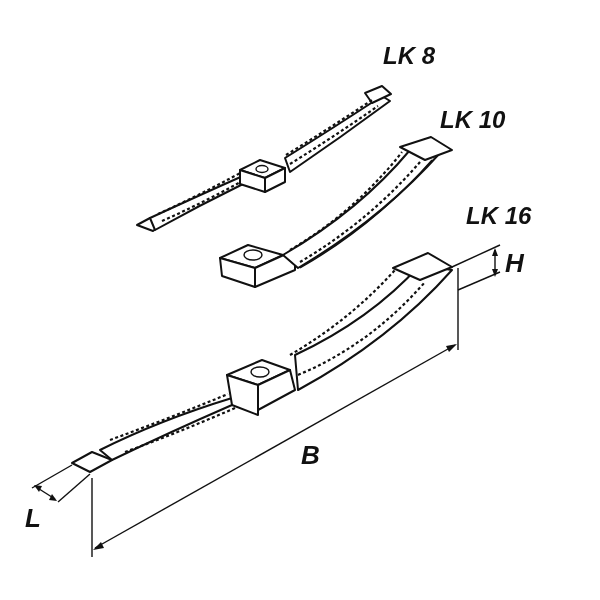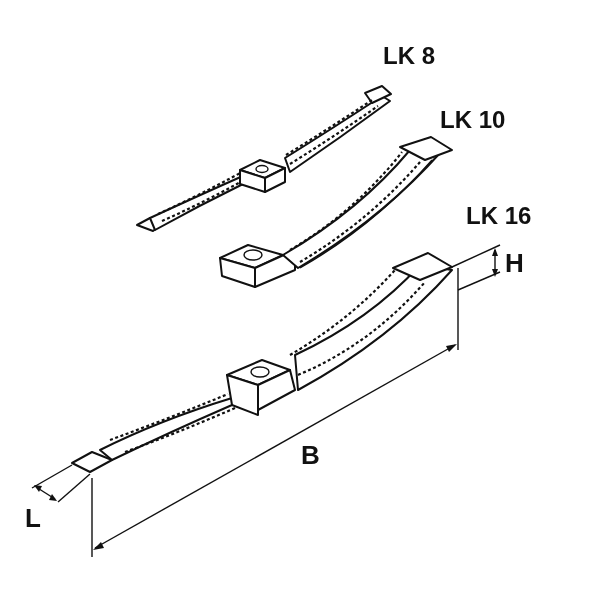--- a/index.html
+++ b/index.html
@@ -1,17 +1,17 @@
 <!DOCTYPE html>
 <html><head>
 <meta charset="utf-8">
 <style>
   html, body { margin: 0; padding: 0; background: #ffffff; }
   body { width: 600px; height: 600px; overflow: hidden; }
-  #canvas { position: relative; width: 600px; height: 600px; }
+  #canvas { position: relative; width: 600px; height: 600px; font-style: italic; }
   svg { position: absolute; left: 0; top: 0; }
   .lbl { font-family: "Liberation Sans", sans-serif; font-weight: bold; fill: #111; }
   .dim { font-family: "Liberation Sans", sans-serif; font-weight: bold; fill: #111; }
   .stroke { fill: #fff; stroke: #111; stroke-width: 2; stroke-linejoin: round; stroke-linecap: round; }
   .thin { fill: none; stroke: #111; stroke-width: 1.4; }
   .chain { fill: none; stroke: #111; stroke-width: 2.2; stroke-dasharray: 3 2.5; }
 </style>
 </head>
 <body>
 

